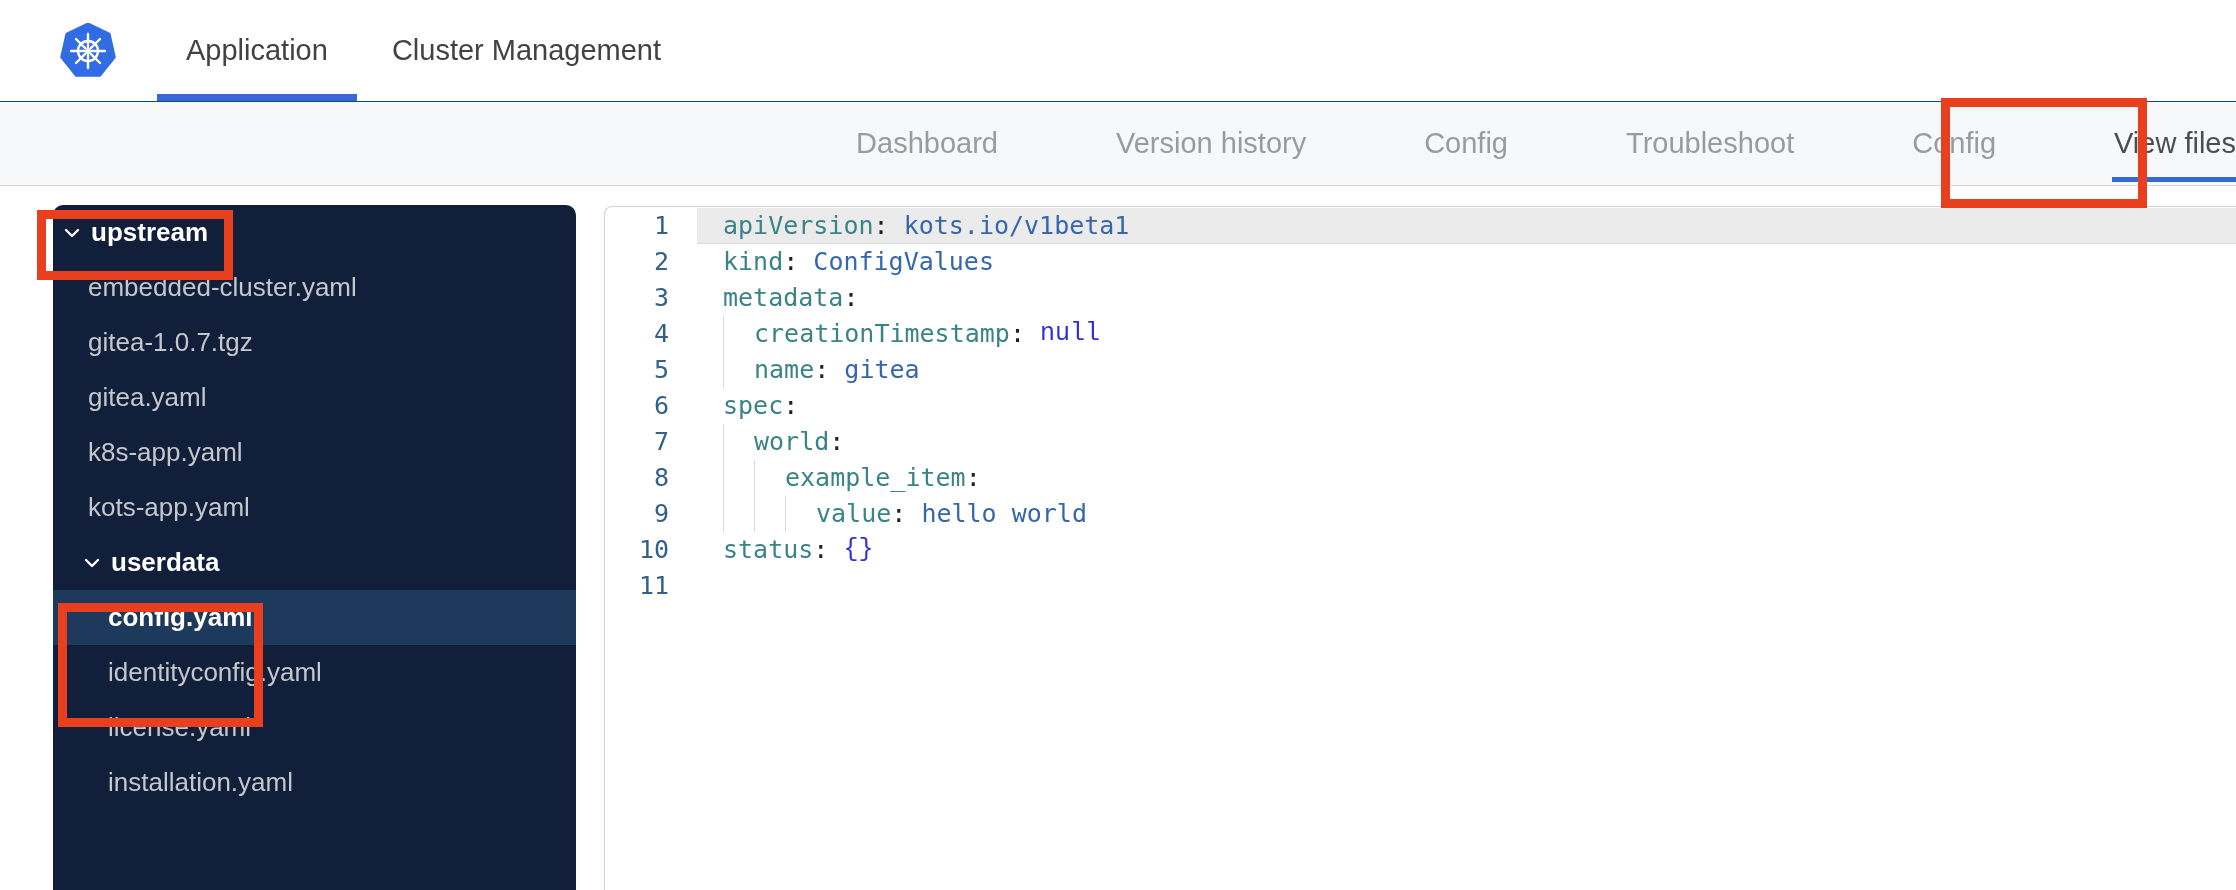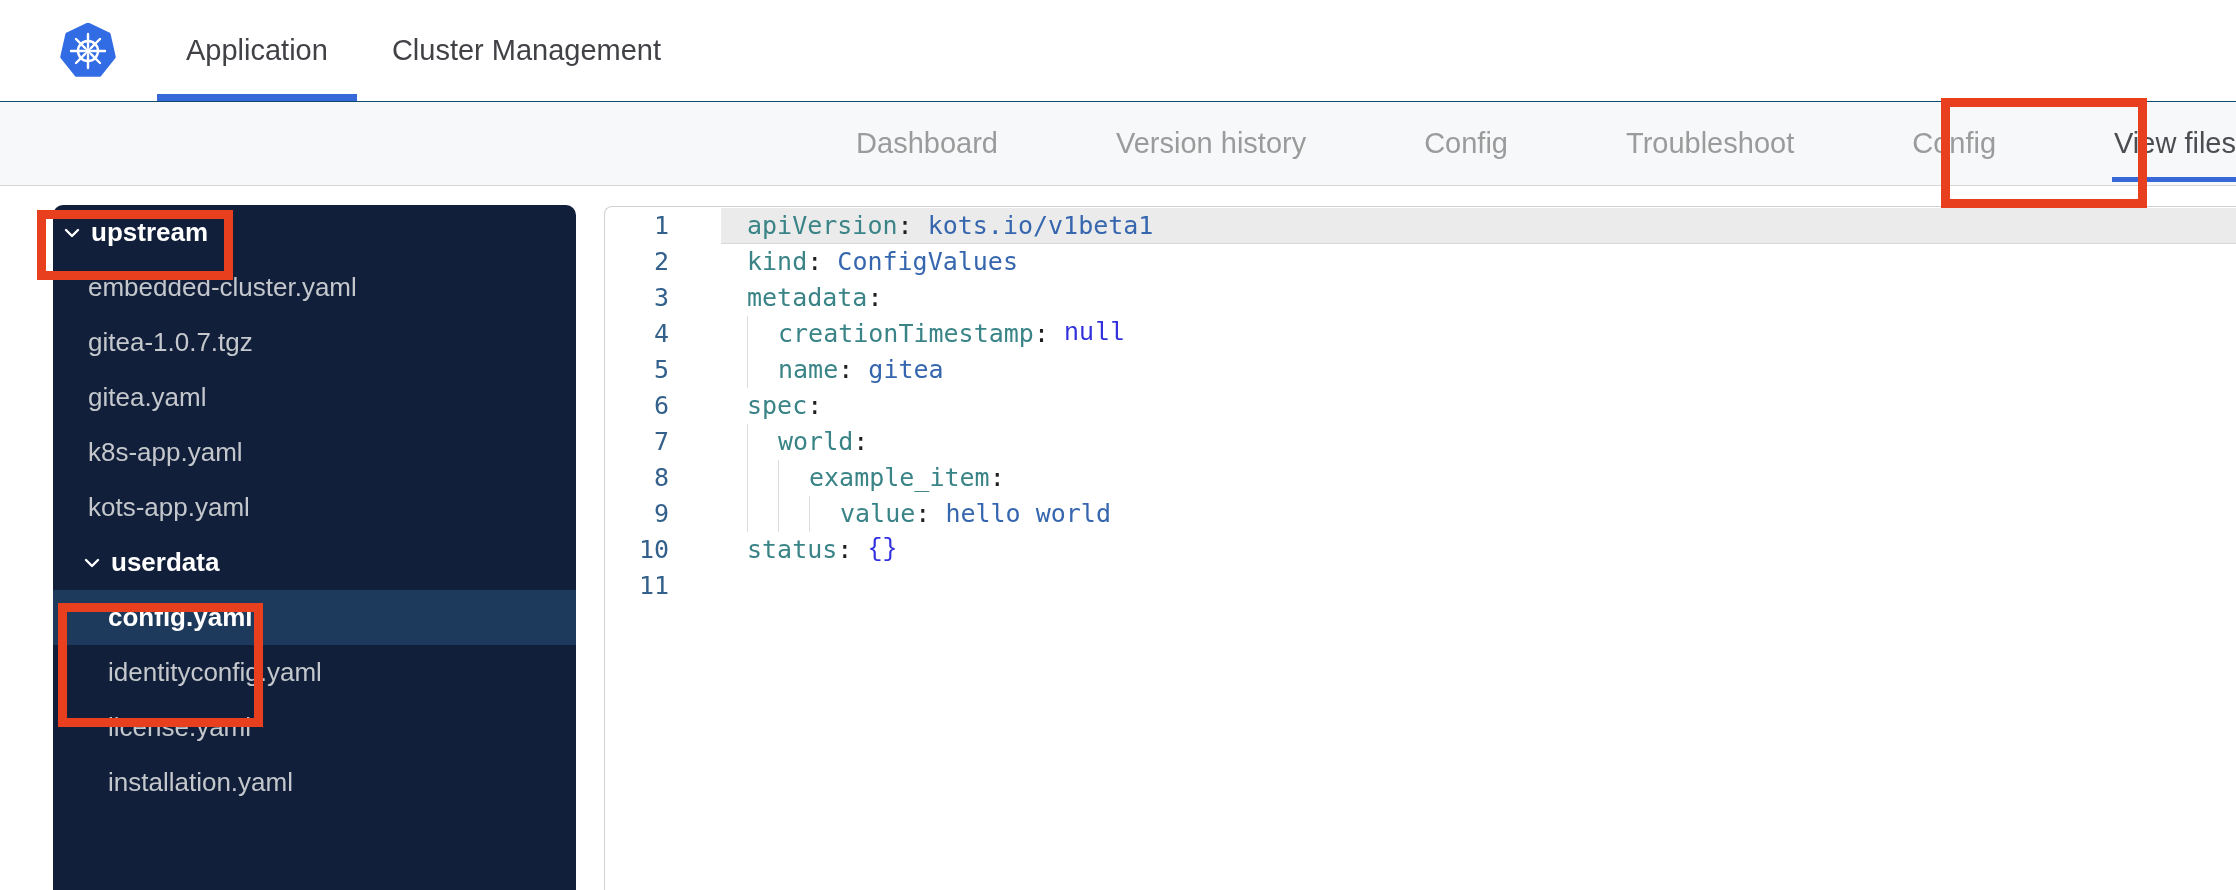--- a/index.html
+++ b/index.html
@@ -43,21 +43,21 @@
   .folder.ind1{padding-left:31px;} .file.ind1{padding-left:55px;}
 
   
   .editor{position:absolute;left:604px;top:206px;right:0;bottom:0;background:#fff;
           border-top:1px solid #cfd2d6;border-left:1px solid #cfd2d6;border-radius:8px 0 0 0;
           padding-top:1px;box-sizing:border-box;overflow:hidden;
           font-family:"DejaVu Sans Mono",monospace;font-size:25px;}
   .code-line{display:flex;height:36px;line-height:36px;}
   .gutter{flex:none;width:92px;padding-right:28px;box-sizing:border-box;text-align:right;
           color:var(--ln);}
-  .line-content{flex:1;display:flex;align-items:stretch;padding-left:26px;white-space:pre;margin-left:24px;}
+  .line-content{flex:1;display:flex;align-items:stretch;padding-left:26px;white-space:pre;}
   .code-line.active .line-content{background:#ebebeb;box-shadow:inset 0 -1px 0 #d8d8d8;}
   .indent{flex:none;width:30px;border-left:1px solid #dcdcdc;}
   .tok-key{color:var(--tok-key);}
   .tok-str{color:var(--tok-str);}
   .tok-const{color:var(--tok-const);font-family:Liberation Mono, monospace;}
   .tok-punc{color:var(--tok-punc);}
 
   
   .anno{position:absolute;border:9px solid var(--red);box-sizing:border-box;z-index:20;
         pointer-events:none;}

